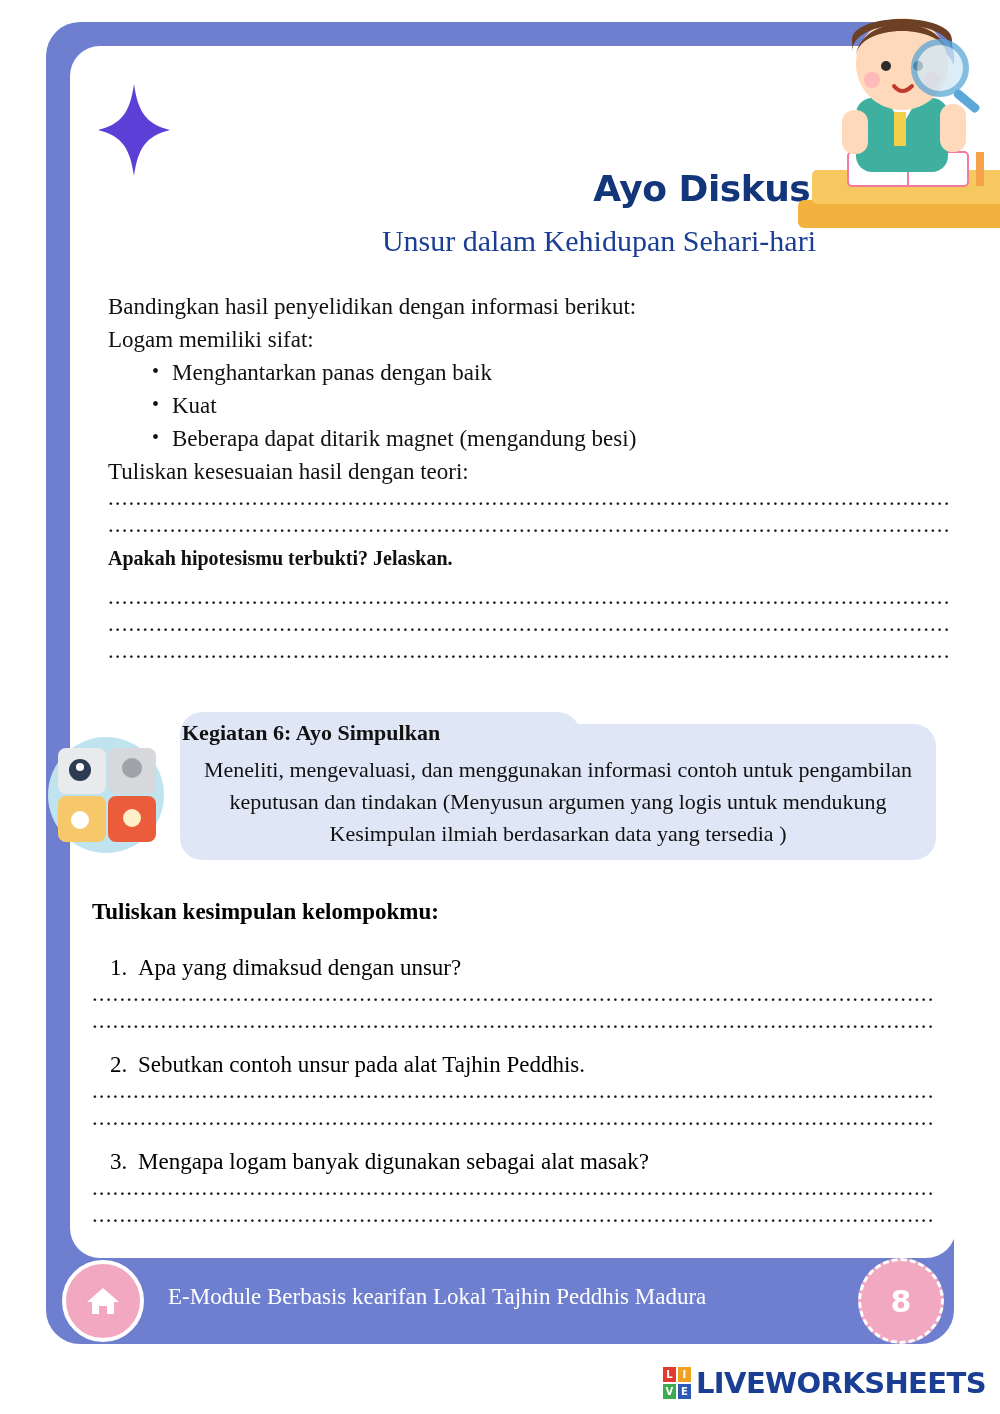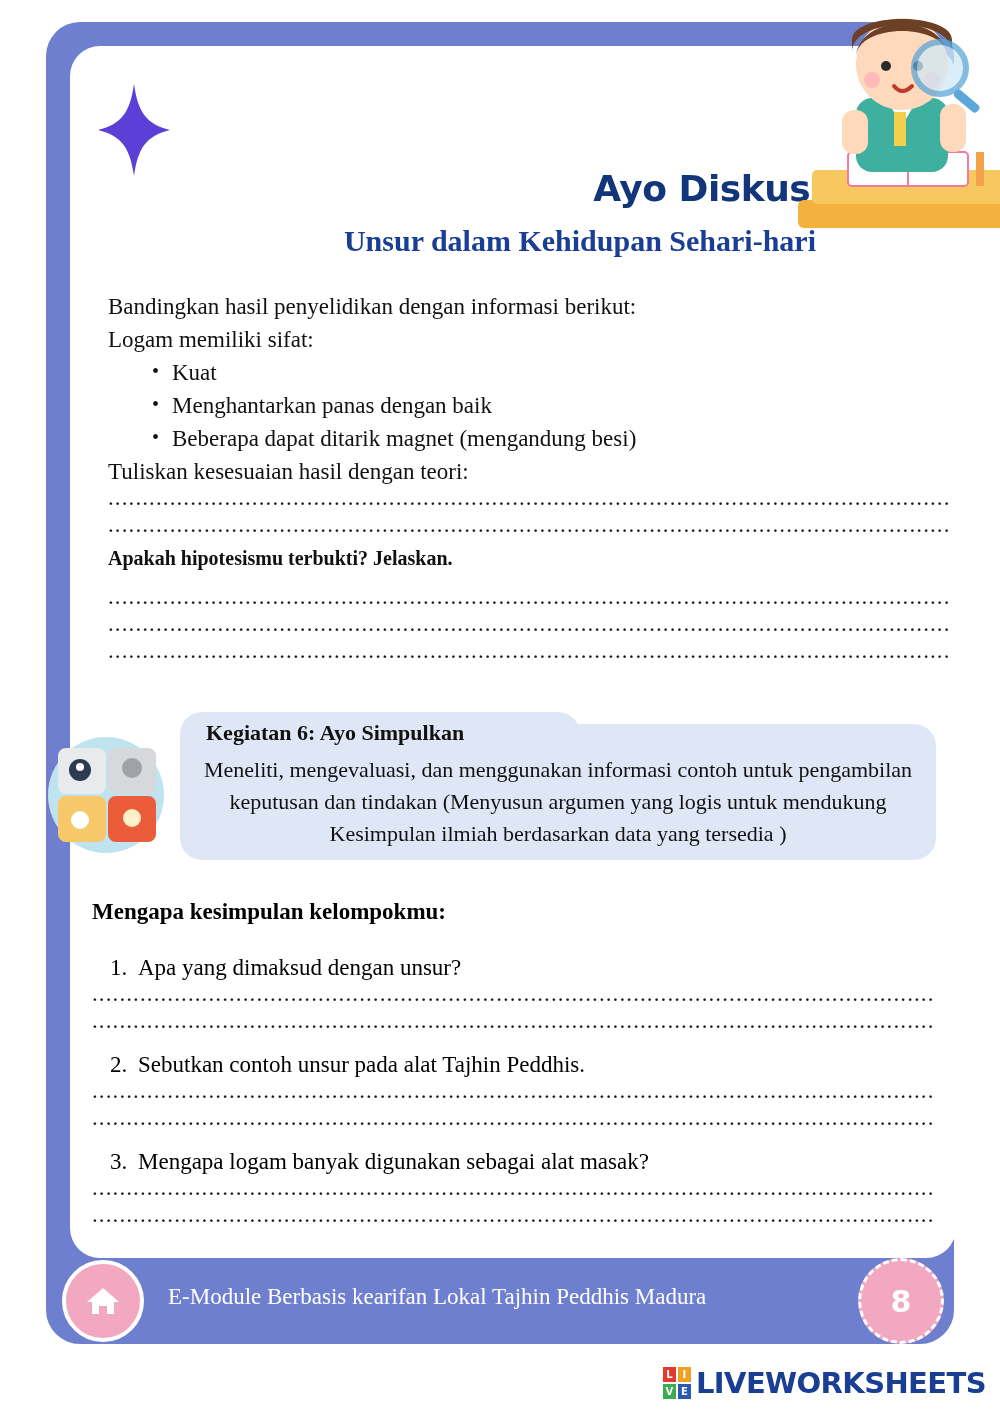--- a/index.html
+++ b/index.html
@@ -65,21 +65,21 @@
     font-size: 36px;
     color: #13357a;
     letter-spacing: -0.5px;
     white-space: nowrap;
   }
   .title-sub {
     position: absolute;
     right: 140px;
     top: 178px;
     font-family: "Liberation Serif", serif;
-    font-weight: bold;
+    font-weight: normal;
     font-size: 30px;
     color: #1a3e93;
     white-space: nowrap;
   }
 
   
   .boy-wrap {
     position: absolute;
     left: 748px;
     top: -20px;
@@ -155,21 +155,21 @@
     position: absolute;
     left: 110px;
     top: 0px;
     width: 400px;
     height: 44px;
     background: #dfe7f7;
     border-radius: 22px 22px 0 0;
   }
   .kegiatan-title {
     position: absolute;
-    left: 136px;
+    left: 112px;
     top: 8px;
     font-size: 22px;
     font-weight: bold;
     color: #111;
   }
   .kegiatan-text {
     position: absolute;
     left: 120px;
     top: 42px;
     width: 736px;
@@ -297,22 +297,22 @@
       <path d="M36 0 C40 28 48 40 72 46 C48 52 40 64 36 92 C32 64 24 52 0 46 C24 40 32 28 36 0 Z" fill="#5b3fd6"></path>
     </svg>
     <div class="title-main">Ayo Diskusi!</div>
     <div class="title-sub">Unsur dalam Kehidupan Sehari-hari</div>
   </div>
 
   <div class="body-text">
     <p>Bandingkan hasil penyelidikan dengan informasi berikut:</p>
     <p>Logam memiliki sifat:</p>
     <ul class="plain">
+      <li>Menghantarkan panas dengan baik</li>
       <li>Kuat</li>
-      <li>Menghantarkan panas dengan baik</li>
       <li>Beberapa dapat ditarik magnet (mengandung besi)</li>
     </ul>
     <p>Tuliskan kesesuaian hasil dengan teori:</p>
 
     <div class="dots-line">
         <span>................................................................................................................................................................</span>
       </div>
     <div class="dots-line">
         <span>................................................................................................................................................................</span>
       </div>
@@ -344,21 +344,21 @@
       <rect x="64" y="64" width="48" height="46" rx="8" fill="#ea5c3a"></rect>
       <circle cx="36" cy="38" r="11" fill="#2d3b52"></circle>
       <circle cx="36" cy="35" r="4" fill="#ffffff"></circle>
       <circle cx="88" cy="36" r="10" fill="#9fa3a8"></circle>
       <circle cx="36" cy="88" r="9" fill="#ffffff"></circle>
       <circle cx="88" cy="86" r="9" fill="#fff0c9"></circle>
     </svg>
   </div>
 
   <div class="questions">
-    <p style="font-weight:bold">Mengapa kesimpulan kelompokmu:</p>
+    <p style="font-weight:bold">Tuliskan kesimpulan kelompokmu:</p>
 
     <div class="q-row">
       <span class="q-num">1.</span>
       <span>Apa yang dimaksud dengan unsur?</span>
     </div>
     <div class="dots-line">
         <span>................................................................................................................................................................</span>
       </div>
     <div class="dots-line">
         <span>................................................................................................................................................................</span>

